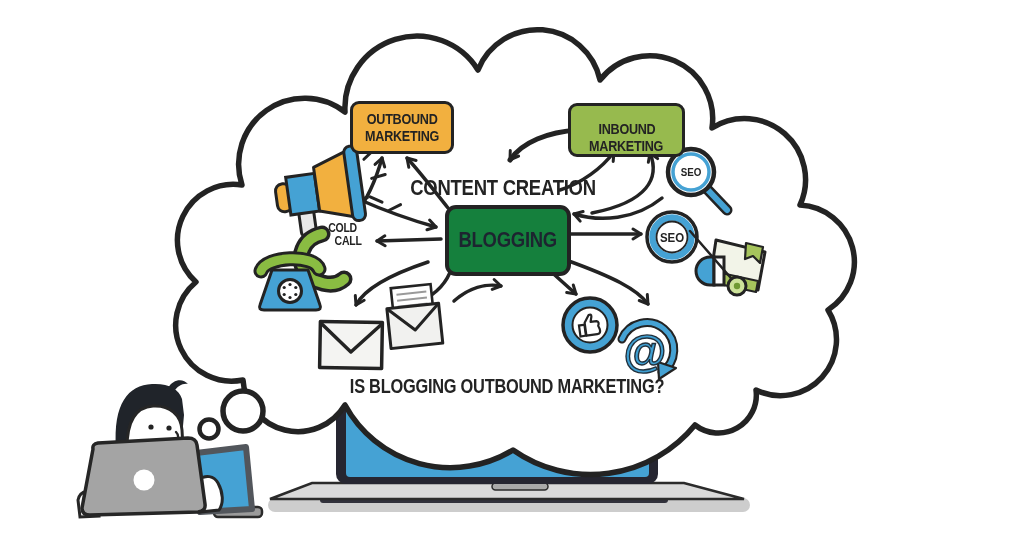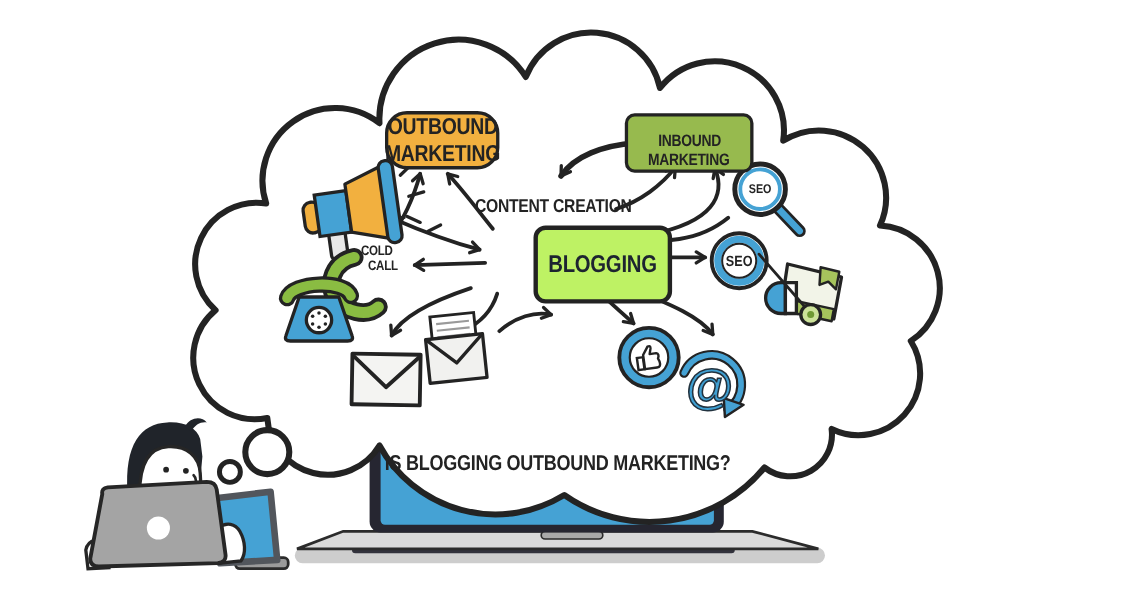--- a/index.html
+++ b/index.html
@@ -6,26 +6,26 @@
   .stage{position:relative;width:1024px;height:559px;background:#ffffff;overflow:hidden;
          font-family:"Liberation Sans",sans-serif;}
   .stage svg{position:absolute;left:0;top:0;z-index:1;}
   .label{position:absolute;z-index:3;color:#232323;font-weight:700;white-space:nowrap;}
   .center{transform:translate(-50%,-50%);}
   .cond span{display:block;transform:scaleX(0.84);letter-spacing:-0.3px;}
   .box{position:absolute;z-index:3;display:flex;flex-direction:column;align-items:center;
        justify-content:center;border:3.5px solid #232323;border-radius:9px;
        color:#232323;font-weight:700;text-align:center;line-height:1.1;}
   .box span{display:block;transform:scaleX(0.84);letter-spacing:-0.3px;}
-  .outbound{left:350px;top:101px;width:98px;height:47px;background:#f2b03f;font-size:21px;border-radius:20px;}
+  .outbound{left:350px;top:101px;width:98px;height:47px;background:#f2b03f;font-size:15px;}
   .inbound{left:568px;top:103px;width:111px;height:48px;background:#97ba4e;font-size:15px;justify-content:flex-end;}
-  .blogging{left:445px;top:205px;width:118px;height:63px;background:#bef264;
-            border-width:4px;border-radius:11px;font-size:22px;color:#1d2430;margin-left:40px;}
-  .content-creation{left:503px;top:188px;font-size:17px;}
-  .question{left:507px;top:386px;font-size:19.5px;margin-top:36px;}
+  .blogging{left:445px;top:205px;width:118px;height:63px;background:#15803d;
+            border-width:4px;border-radius:11px;font-size:22px;color:#1d2430;}
+  .content-creation{left:503px;top:188px;font-size:22px;}
+  .question{left:507px;top:386px;font-size:19.5px;}
   .coldcall{left:325px;top:222px;font-size:12.5px;line-height:13px;}
   .coldcall .l2{margin-left:7px;}
   .seo-s{font-size:11.5px;}
   .seo-m{font-size:13.5px;}
   .at-glyph{font-size:44px;color:#3f9fd2;-webkit-text-stroke:1.4px #22323e;z-index:2;}
 </style>
 </head>
 <body>
 
 <div class="stage">

